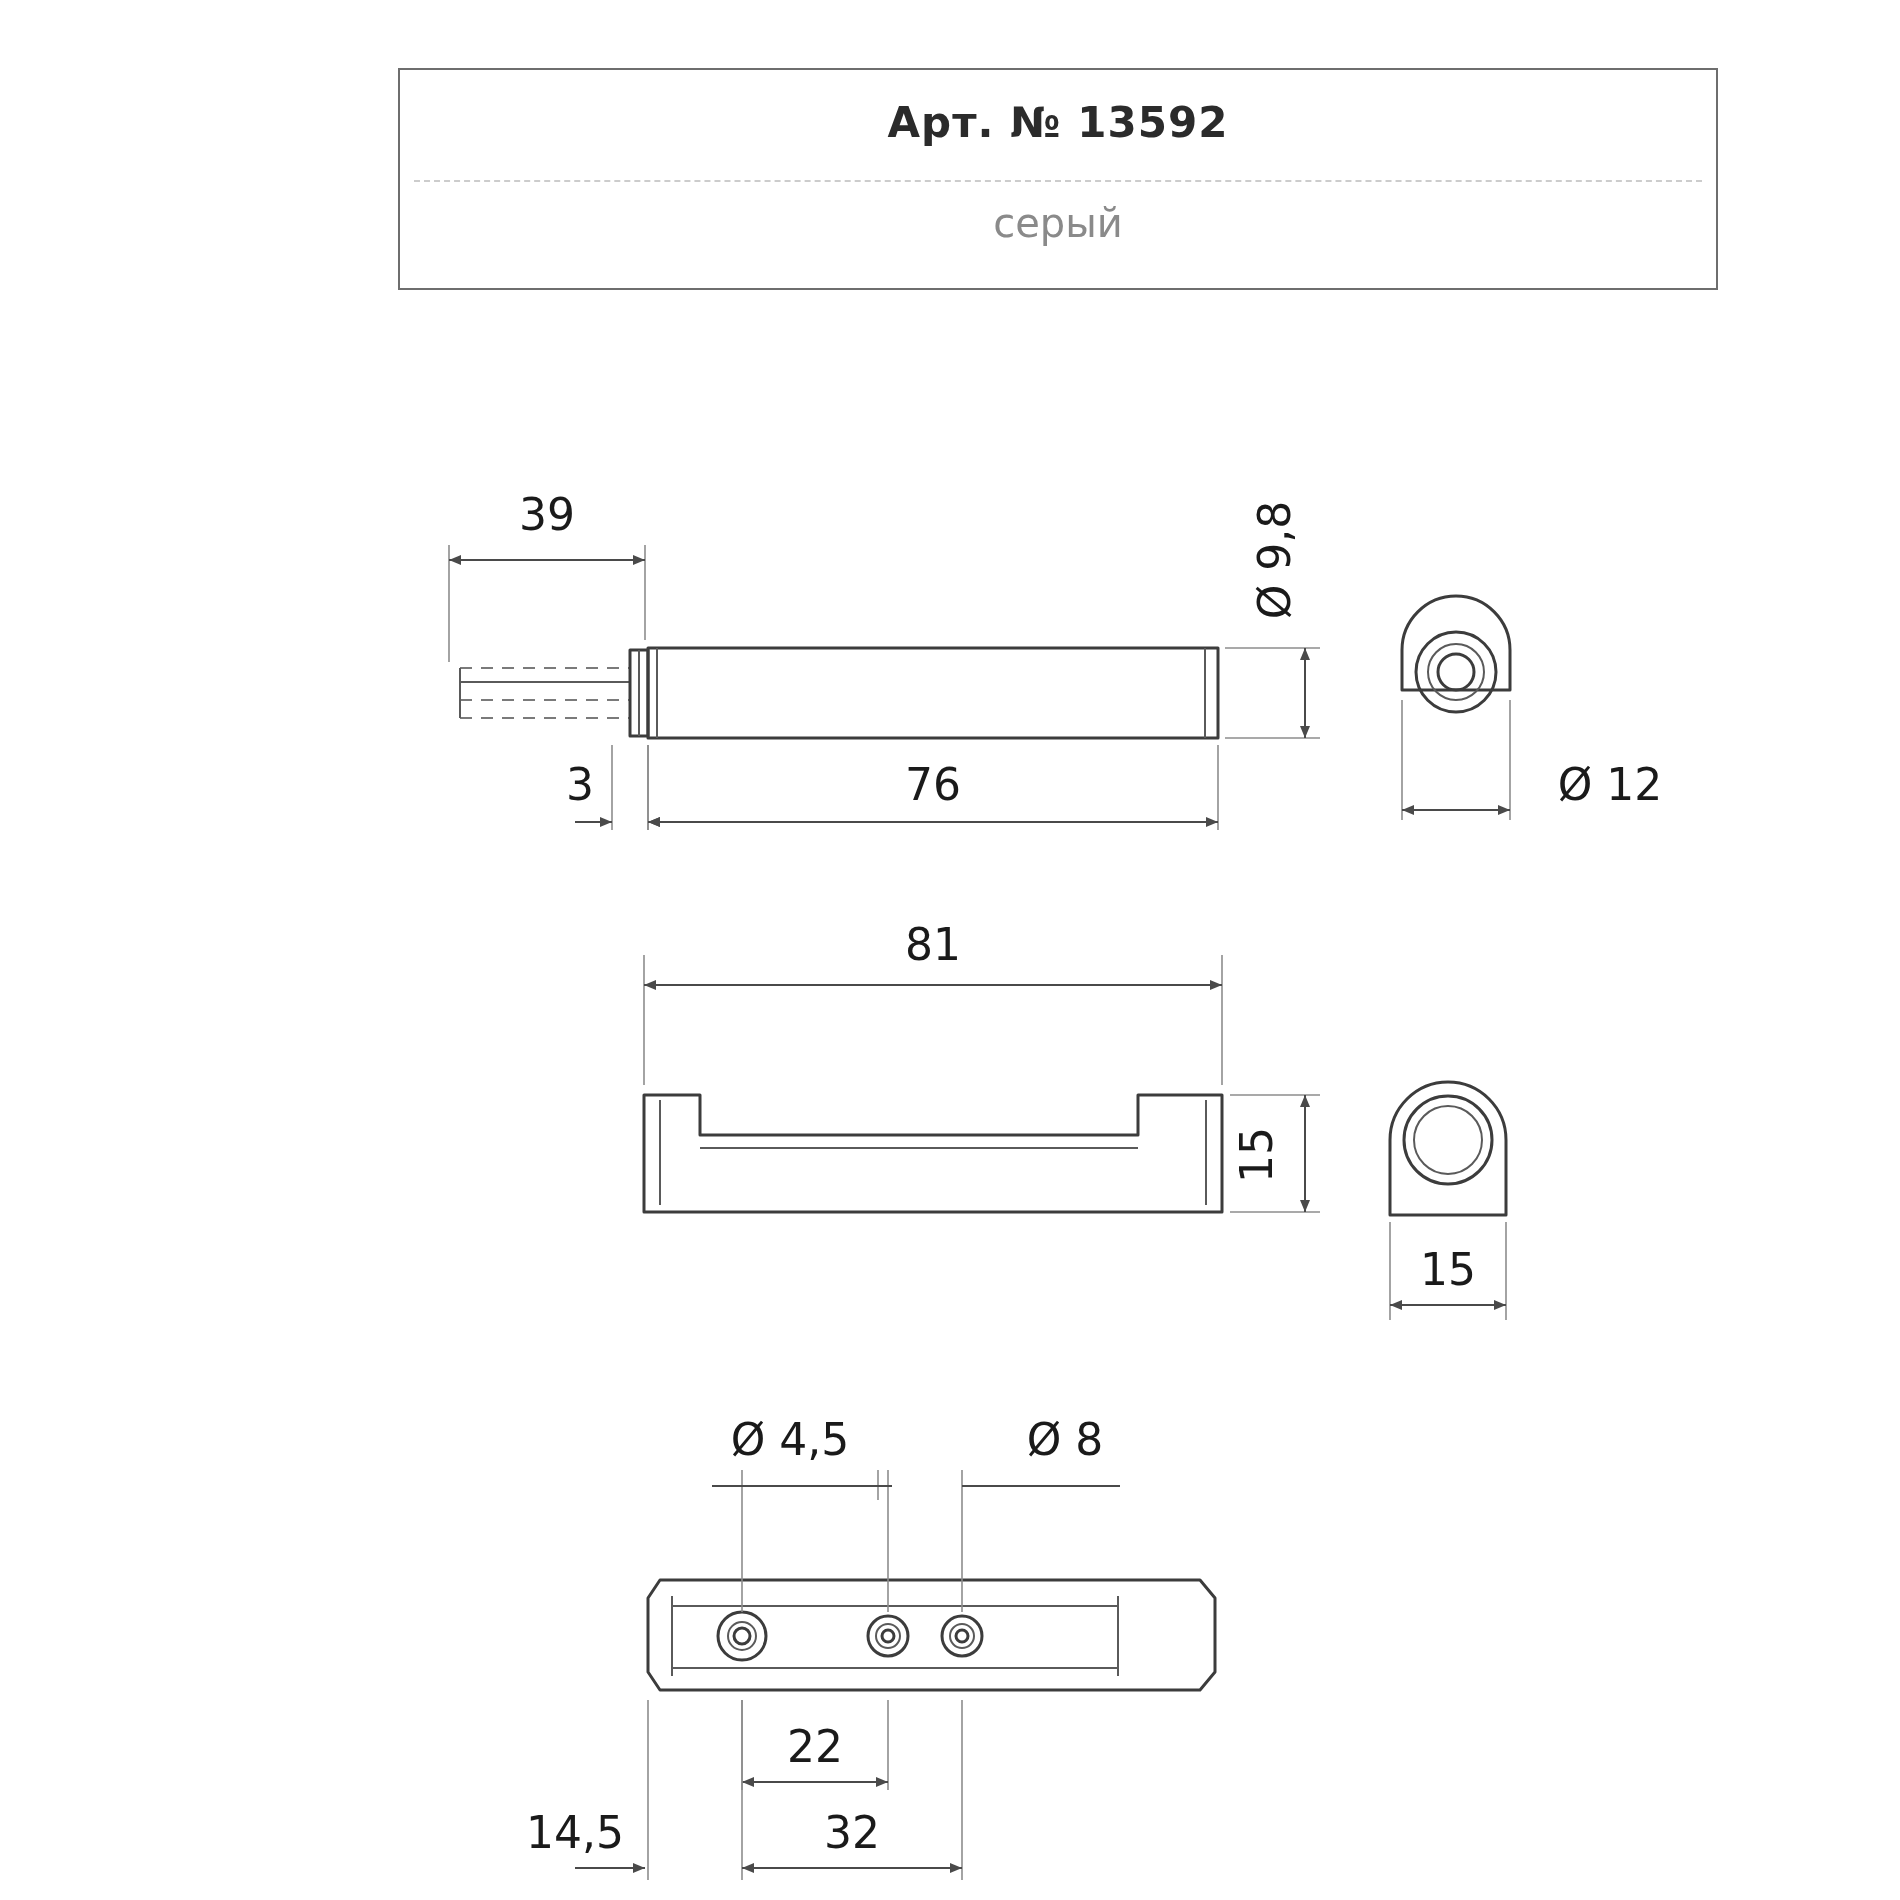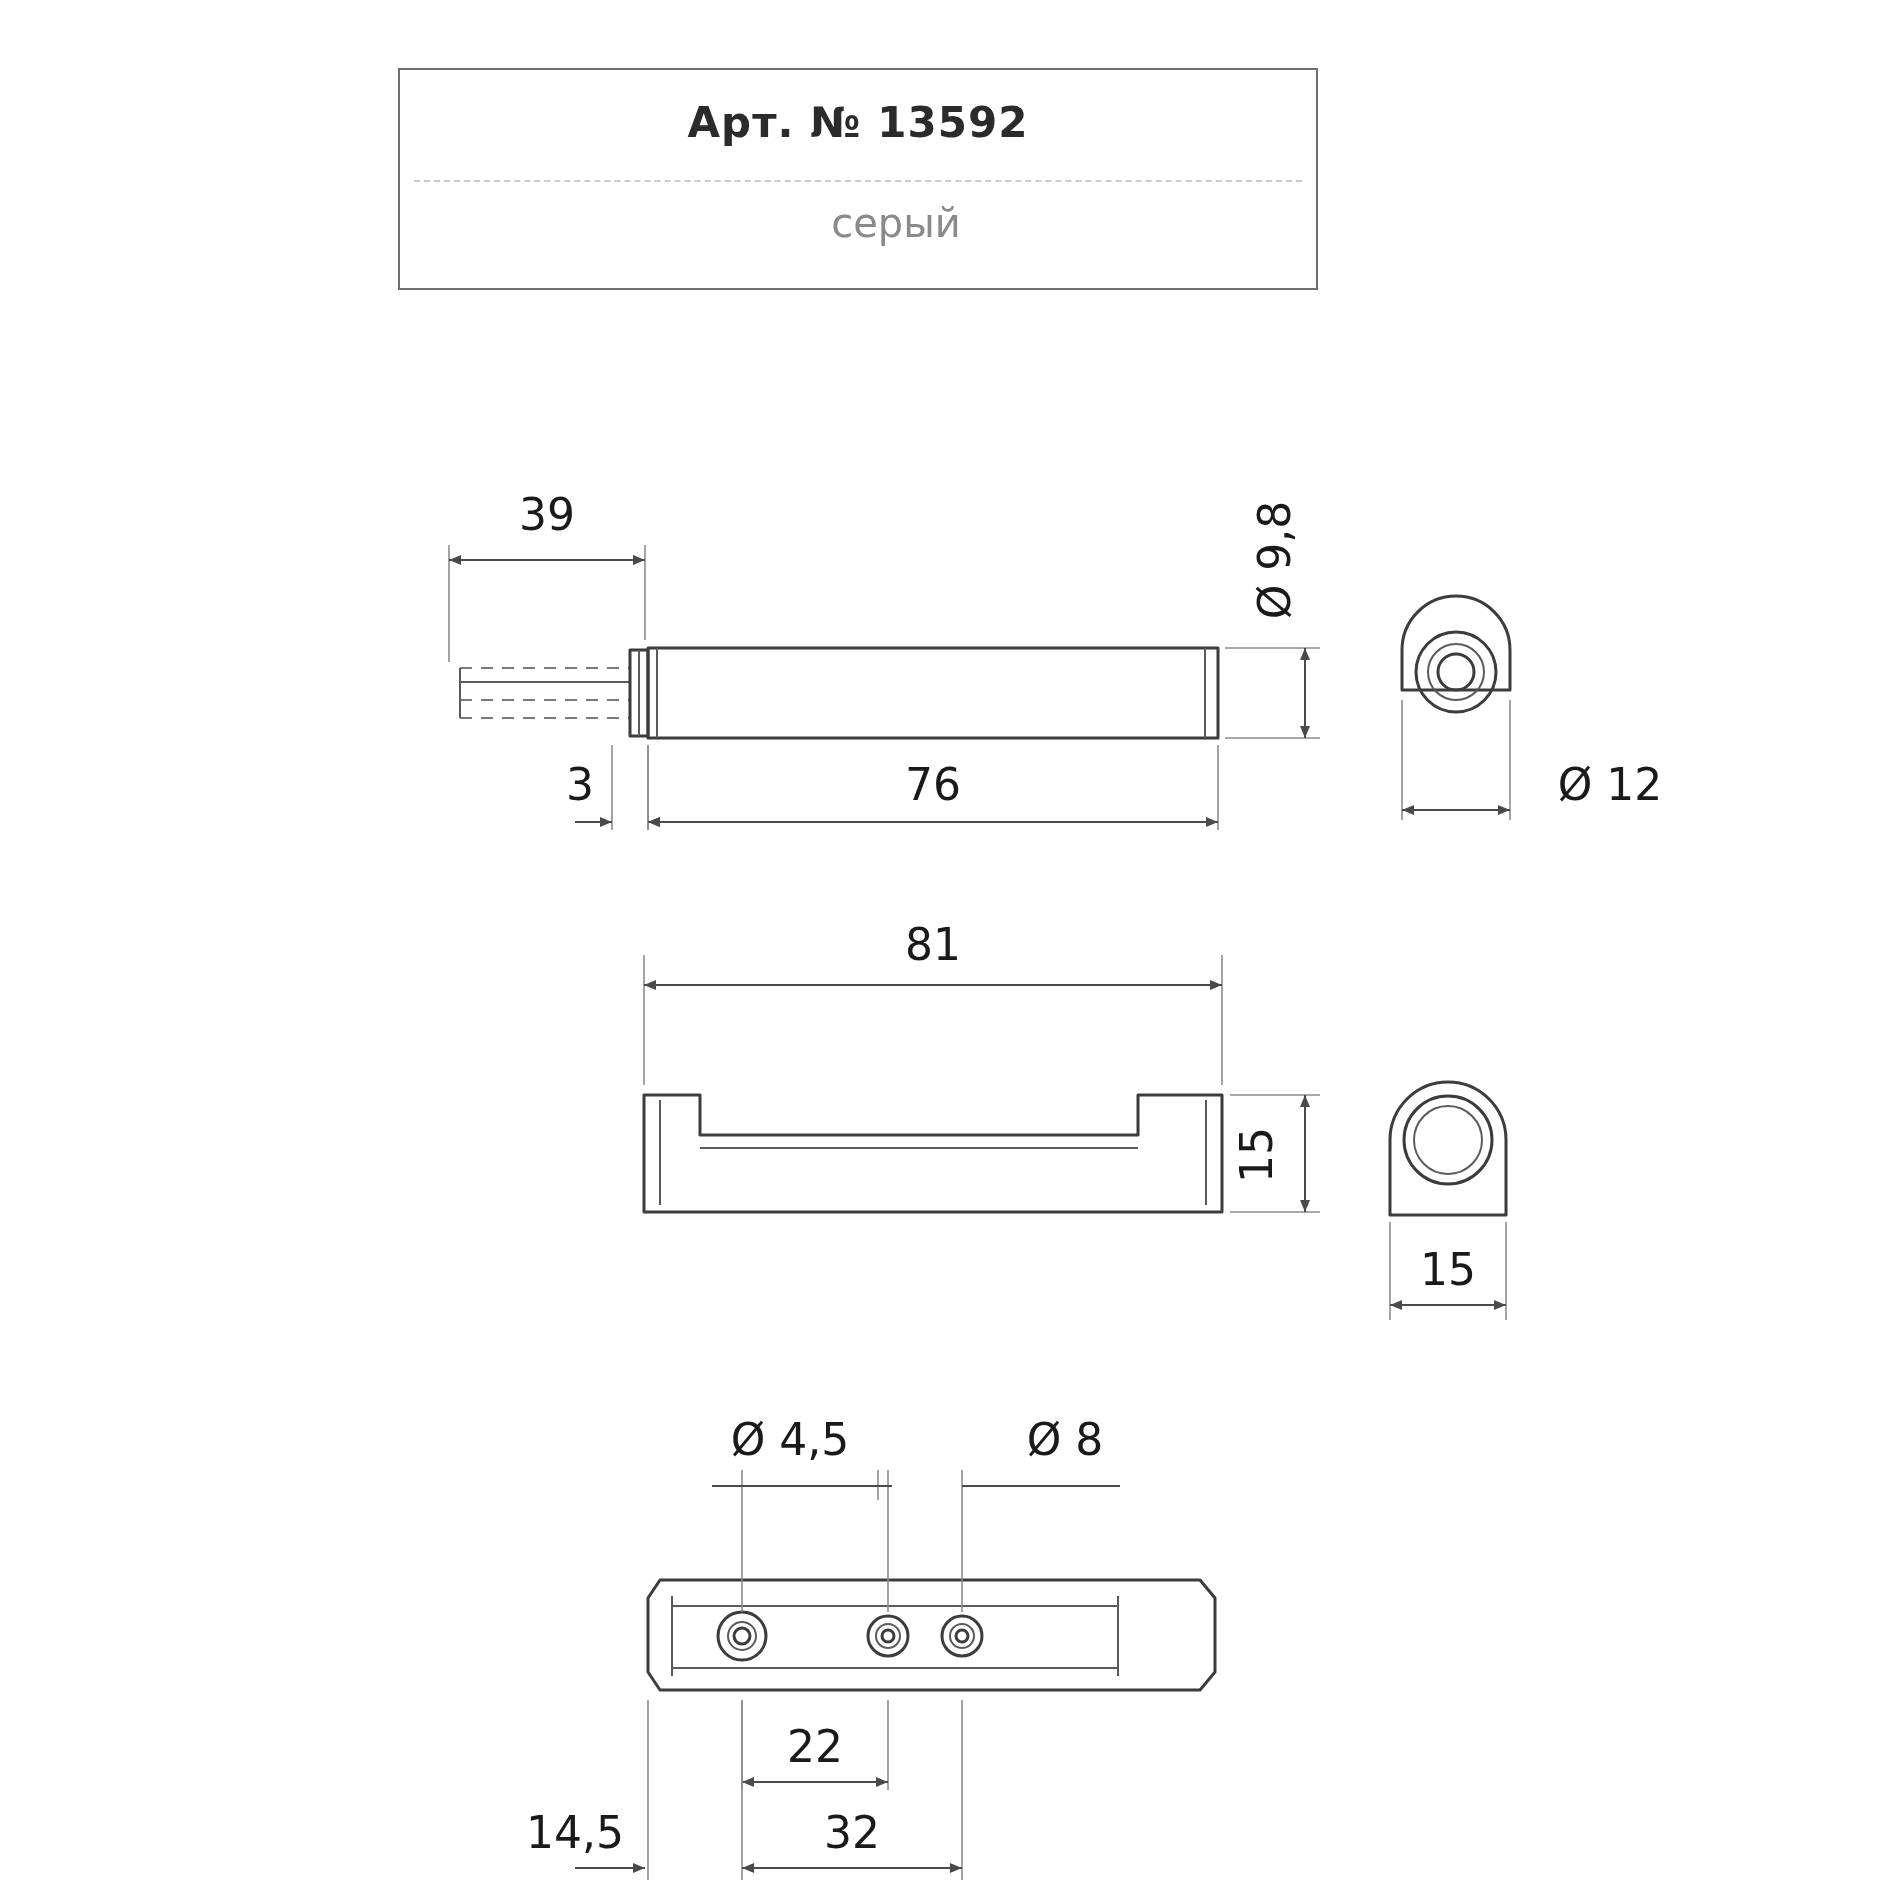--- a/index.html
+++ b/index.html
@@ -19,21 +19,21 @@
     position: absolute;
     left: 0; top: 0;
     width: 1900px;
     height: 1900px;
   }
   
   .title-box {
     position: absolute;
     left: 398px;
     top: 68px;
-    width: 920px;
+    width: 1320px;
     height: 222px;
     border: 2px solid #6e6e6e;
     box-sizing: border-box;
     background: #fff;
   }
   .title-box .art {
     position: absolute;
     left: 0; top: 28px;
     width: 100%;
     text-align: center;
@@ -49,21 +49,20 @@
     top: 110px;
     border-top: 2px dashed #cccccc;
   }
   .title-box .color {
     position: absolute;
     left: 0; top: 130px;
     width: 100%;
     text-align: center;
     font-size: 40px;
     color: #8a8a8a;
-    padding-left: 38px;
   }
   
   svg#drawing {
     position: absolute;
     left: 0; top: 0;
   }
   text {
     font-family: "DejaVu Sans", sans-serif;
     fill: #1a1a1a;
   }

